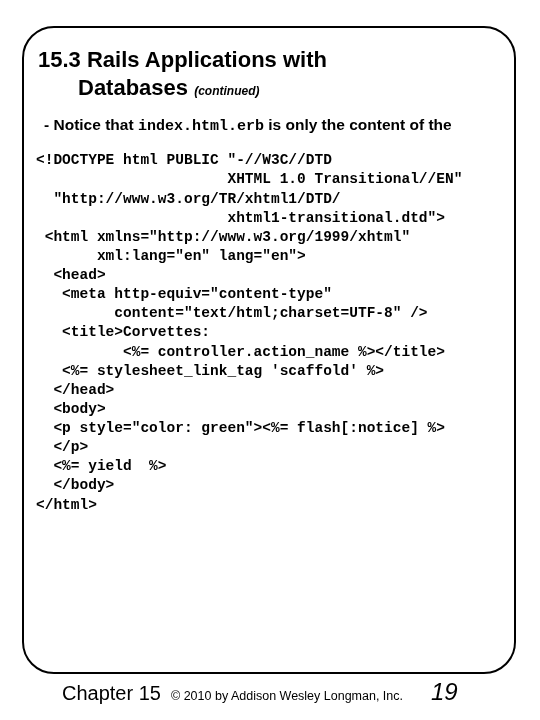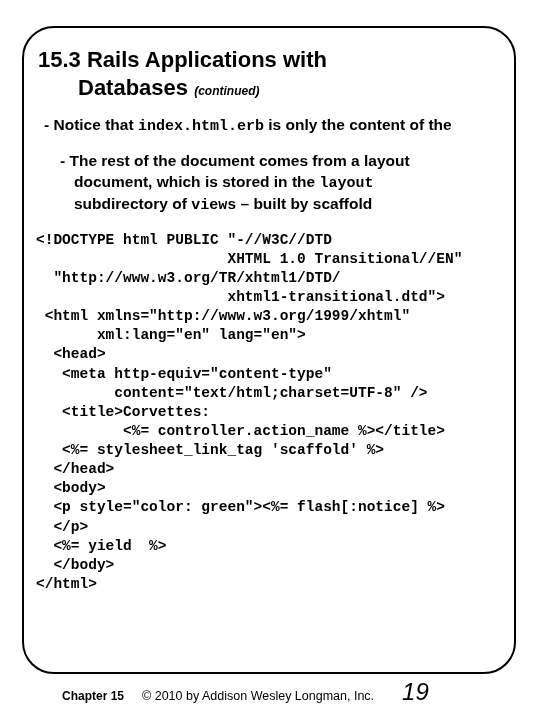--- a/index.html
+++ b/index.html
@@ -60,21 +60,21 @@
   .footer {
     position: absolute;
     bottom: 14px;
     left: 0;
     width: 540px;
     display: flex;
     align-items: baseline;
     justify-content: flex-start;
     padding-left: 62px;
   }
-  .chapter { font-weight: bold; font-size: 12px; margin-right: 18px; }
+  .chapter { font-weight: normal; font-size: 20px; margin-right: 10px; }
   .copyright { font-weight: normal; font-size: 12.5px; margin-right: 28px; }
   .pagenum { font-size: 24px; font-style: italic; }
 </style>
 </head>
 <body>
 
 <div class="slide-frame">
 
   <div class="title-block">
     <span>15.3</span>
@@ -82,29 +82,20 @@
     <span class="title-indent">
       <span>Databases</span>
       <span class="continued">(continued)</span>
     </span>
   </div>
 
   <div class="bullet1">
     <span>- Notice that </span><span class="mono">index.html.erb</span><span> is only the content of the</span>
   </div>
 
-  <div class="bullet2">
-    <span>- The rest of the document comes from a layout</span>
-    <span class="hang">
-      <span>document, which is stored in the </span><span class="mono">layout</span>
-    </span>
-    <span class="hang">
-      <span>subdirectory of </span><span class="mono">views</span><span> – built by scaffold</span>
-    </span>
-  </div>
 
   <div class="code-block">&lt;!DOCTYPE html PUBLIC "-//W3C//DTD
                       XHTML 1.0 Transitional//EN"
   "http://www.w3.org/TR/xhtml1/DTD/
                       xhtml1-transitional.dtd"&gt;
  &lt;html xmlns="http://www.w3.org/1999/xhtml"
        xml:lang="en" lang="en"&gt;
   &lt;head&gt;
    &lt;meta http-equiv="content-type"
          content="text/html;charset=UTF-8" /&gt;

